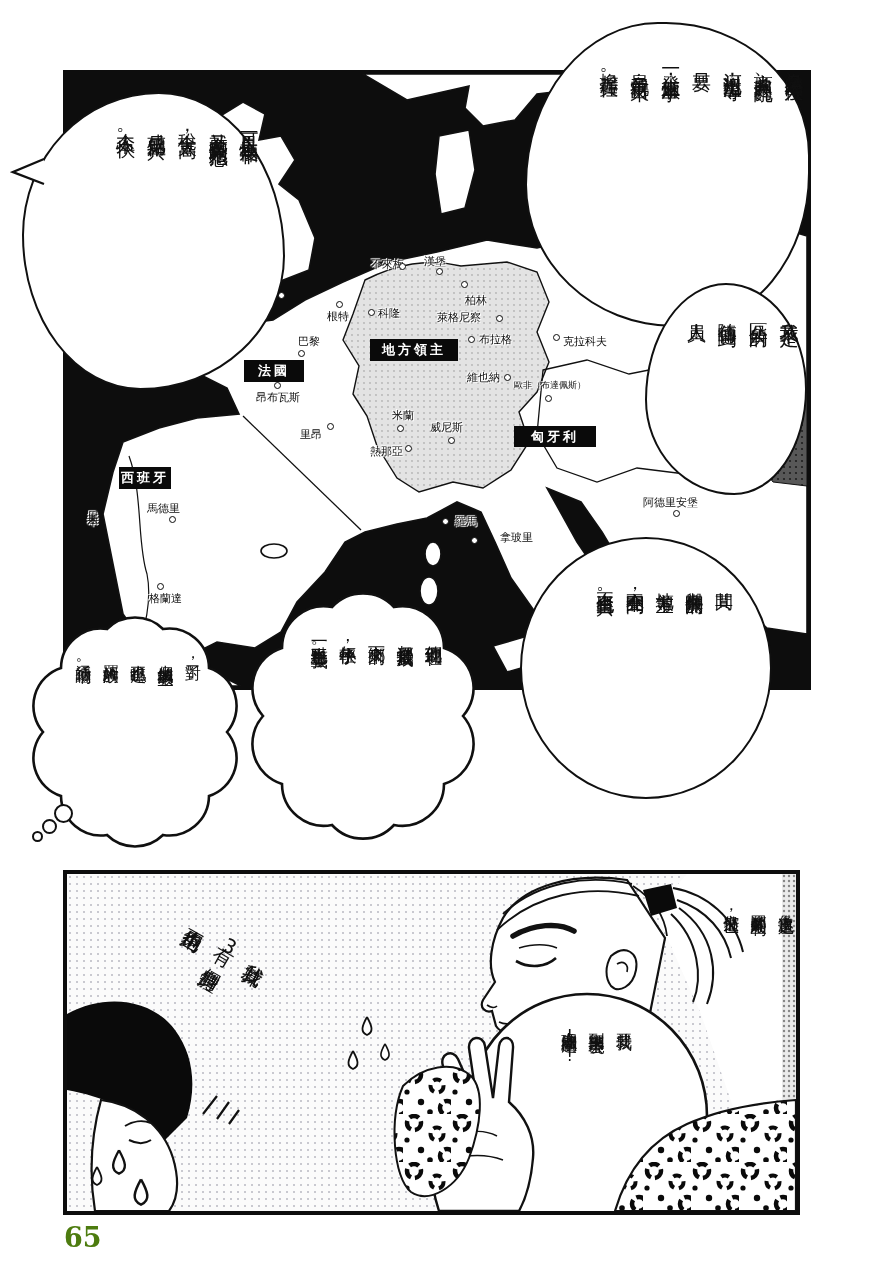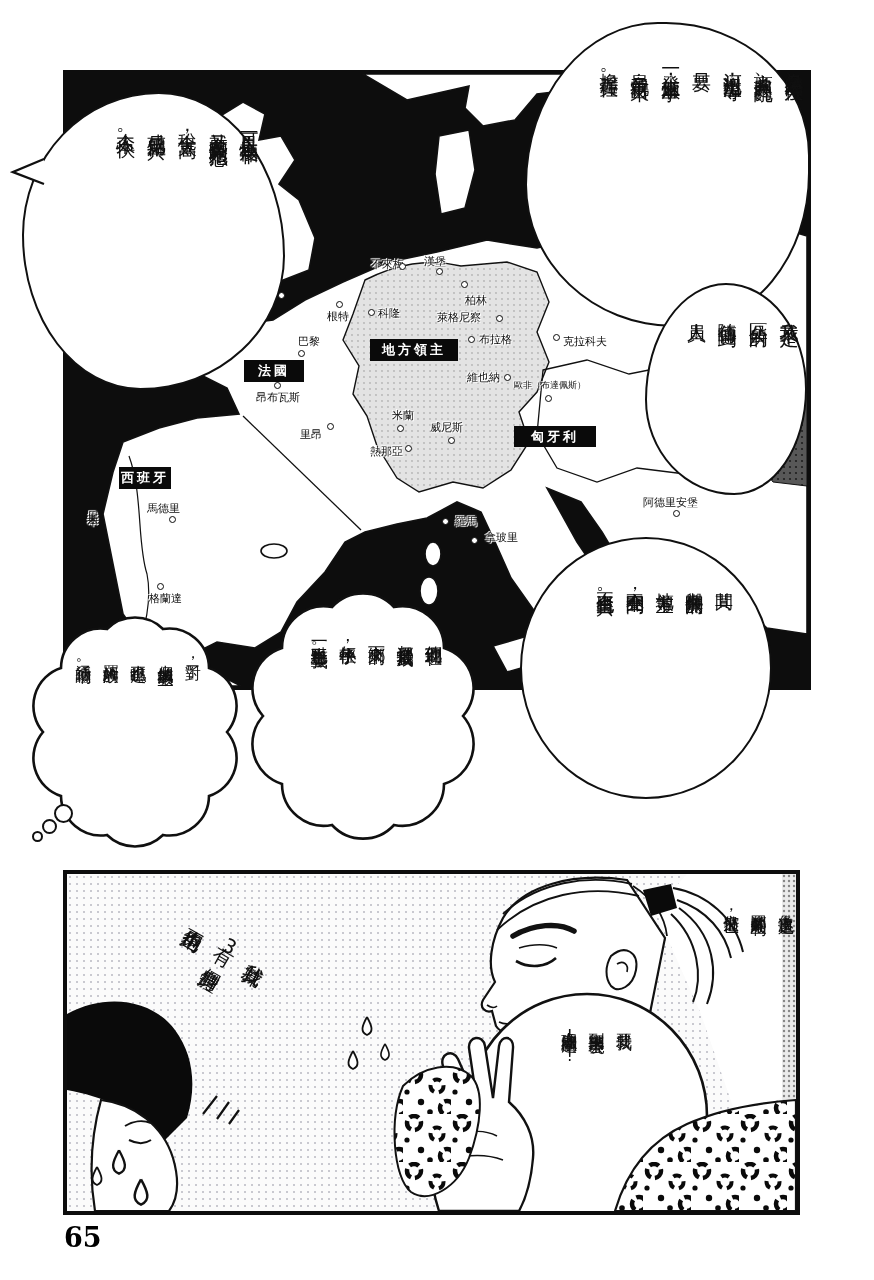--- a/index.html
+++ b/index.html
@@ -30,21 +30,21 @@
   #b4{left:520px;top:537px;width:252px;height:262px;border-radius:50%;}
   .cloud,.tailsvg{position:absolute;z-index:5;}
   .trail{position:absolute;background:#fff;border:2px solid #101010;border-radius:50%;z-index:5;}
   
   #bottom-panel{left:63px;top:870px;width:737px;height:345px;overflow:hidden;}
   #panel-art{position:absolute;left:0;top:0;}
   #handwritten{transform:rotate(30deg);transform-origin:40px 20px;font-size:20px;letter-spacing:1px;}
   #handwritten span{margin-left:12px;}
   
   #page-number{position:absolute;left:64px;top:1222px;font-family:"DejaVu Serif",serif;
-               font-weight:bold;font-size:27px;color:#000000;}
+               font-weight:bold;font-size:27px;color:#4d7c0f;}
 </style>
 </head>
 <body>
 
 <div id="page">
 
   <div id="map-panel" class="panel">
     <svg id="map-svg" width="740" height="612" viewBox="0 0 740 612">
       <defs>
         <pattern id="tone" width="6" height="6" patternUnits="userSpaceOnUse">
@@ -101,21 +101,21 @@
         <span class="city" style="left: 233px; top: 355px;">里昂</span>
         <i class="dot" style="left: 260px; top: 349px;"></i>
         <span class="city" style="left: 325px; top: 336px;">米蘭</span>
         <i class="dot" style="left: 330px; top: 351px;"></i>
         <span class="city" style="left: 363px; top: 348px;">威尼斯</span>
         <i class="dot" style="left: 381px; top: 363px;"></i>
         <span class="city" style="left: 303px; top: 372px;">熱那亞</span>
         <i class="dot" style="left: 338px; top: 371px;"></i>
         <span class="city" style="left: 388px; top: 442px;">羅馬</span>
         <i class="dot" style="left: 375px; top: 444px;"></i>
-        <span class="city" style="left: 418px; top: 458px;">拿玻里</span>
+        <span class="city" style="left: 433px; top: 458px;">拿玻里</span>
         <i class="dot" style="left: 404px; top: 463px;"></i>
         <span class="city" style="left: 400px; top: 298px; text-align: right;">維也納</span>
         <i class="dot" style="left: 437px; top: 300px;"></i>
         <span class="city" style="left: 496px; top: 262px;">克拉科夫</span>
         <i class="dot" style="left: 486px; top: 260px;"></i>
         <span class="city small" style="left: 447px; top: 307px;">歐非（布達佩斯）</span>
         <i class="dot" style="left: 478px; top: 321px;"></i>
         <span class="city" style="left: 552px; top: 423px; padding-left: 24px;">阿德里安堡</span>
         <i class="dot" style="left: 606px; top: 436px;"></i>
         <span class="city" style="left: 80px; top: 429px;">馬德里</span>

